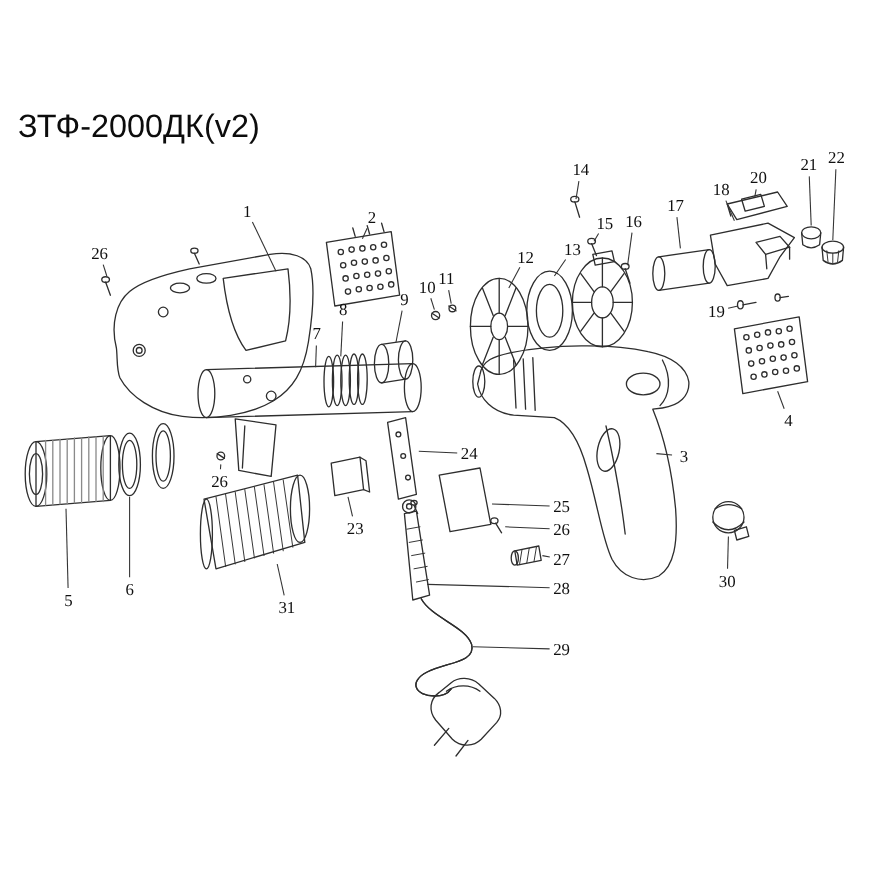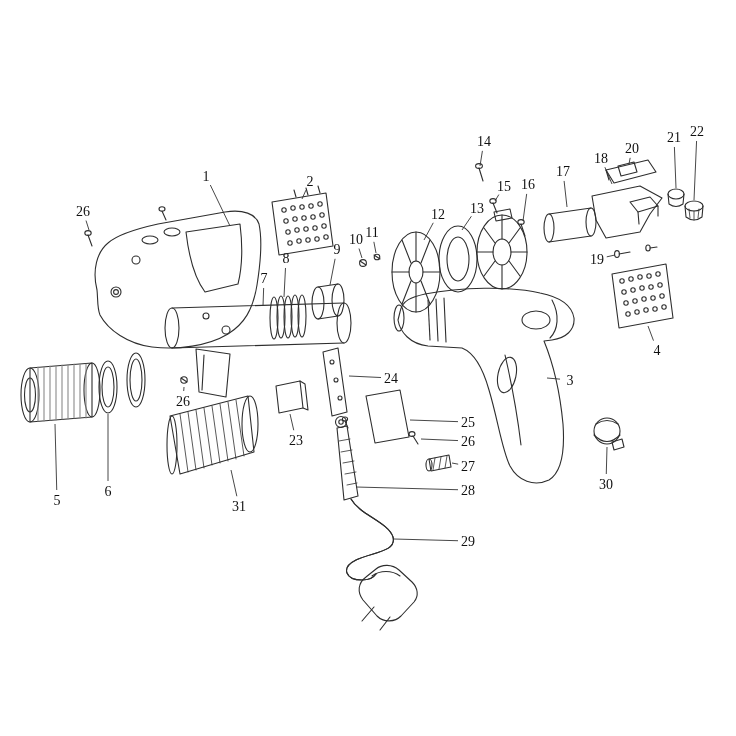--- a/index.html
+++ b/index.html
@@ -14,20 +14,21 @@
   .part-label{font-family:"Liberation Serif",serif;font-size:14px;fill:#101010;text-anchor:middle;}
   .leader{stroke:#333333;stroke-width:0.9;fill:none;}
   .cord{stroke:#333333;stroke-width:4;fill:none;stroke-linecap:round;}
   .cord-inner{stroke:#ffffff;stroke-width:1.8;fill:none;stroke-linecap:round;}
   .prong{stroke:#2e2e2e;stroke-width:3;stroke-linecap:round;}
 </style>
 </head>
 <body>
 
 <div class="stage">
+  <div class="title">ЗТФ-2000ДК(v2)</div>
 
   <svg id="diagram-svg" width="736" height="736" viewBox="0 0 736 736">
     <g class="ln">
 
       <g>
         <path d="M97,290 C92,270 97,252 108,243 C118,234 140,228 158,224 L225,212 C243,209 256,214 259,224 C262,238 261,260 257,285 C253,310 244,324 228,334 C208,346 178,350 152,347 C128,344 108,330 100,315 C97,308 98,298 97,290 Z"></path>
         <path d="M186,232 L240,224 C243,248 242,268 238,284 L205,292 C196,280 189,258 186,232 Z"></path>
         <ellipse cx="150" cy="240" rx="8" ry="4"></ellipse>
         <ellipse cx="172" cy="232" rx="8" ry="4"></ellipse>
         <circle cx="116" cy="292" r="5"></circle>

